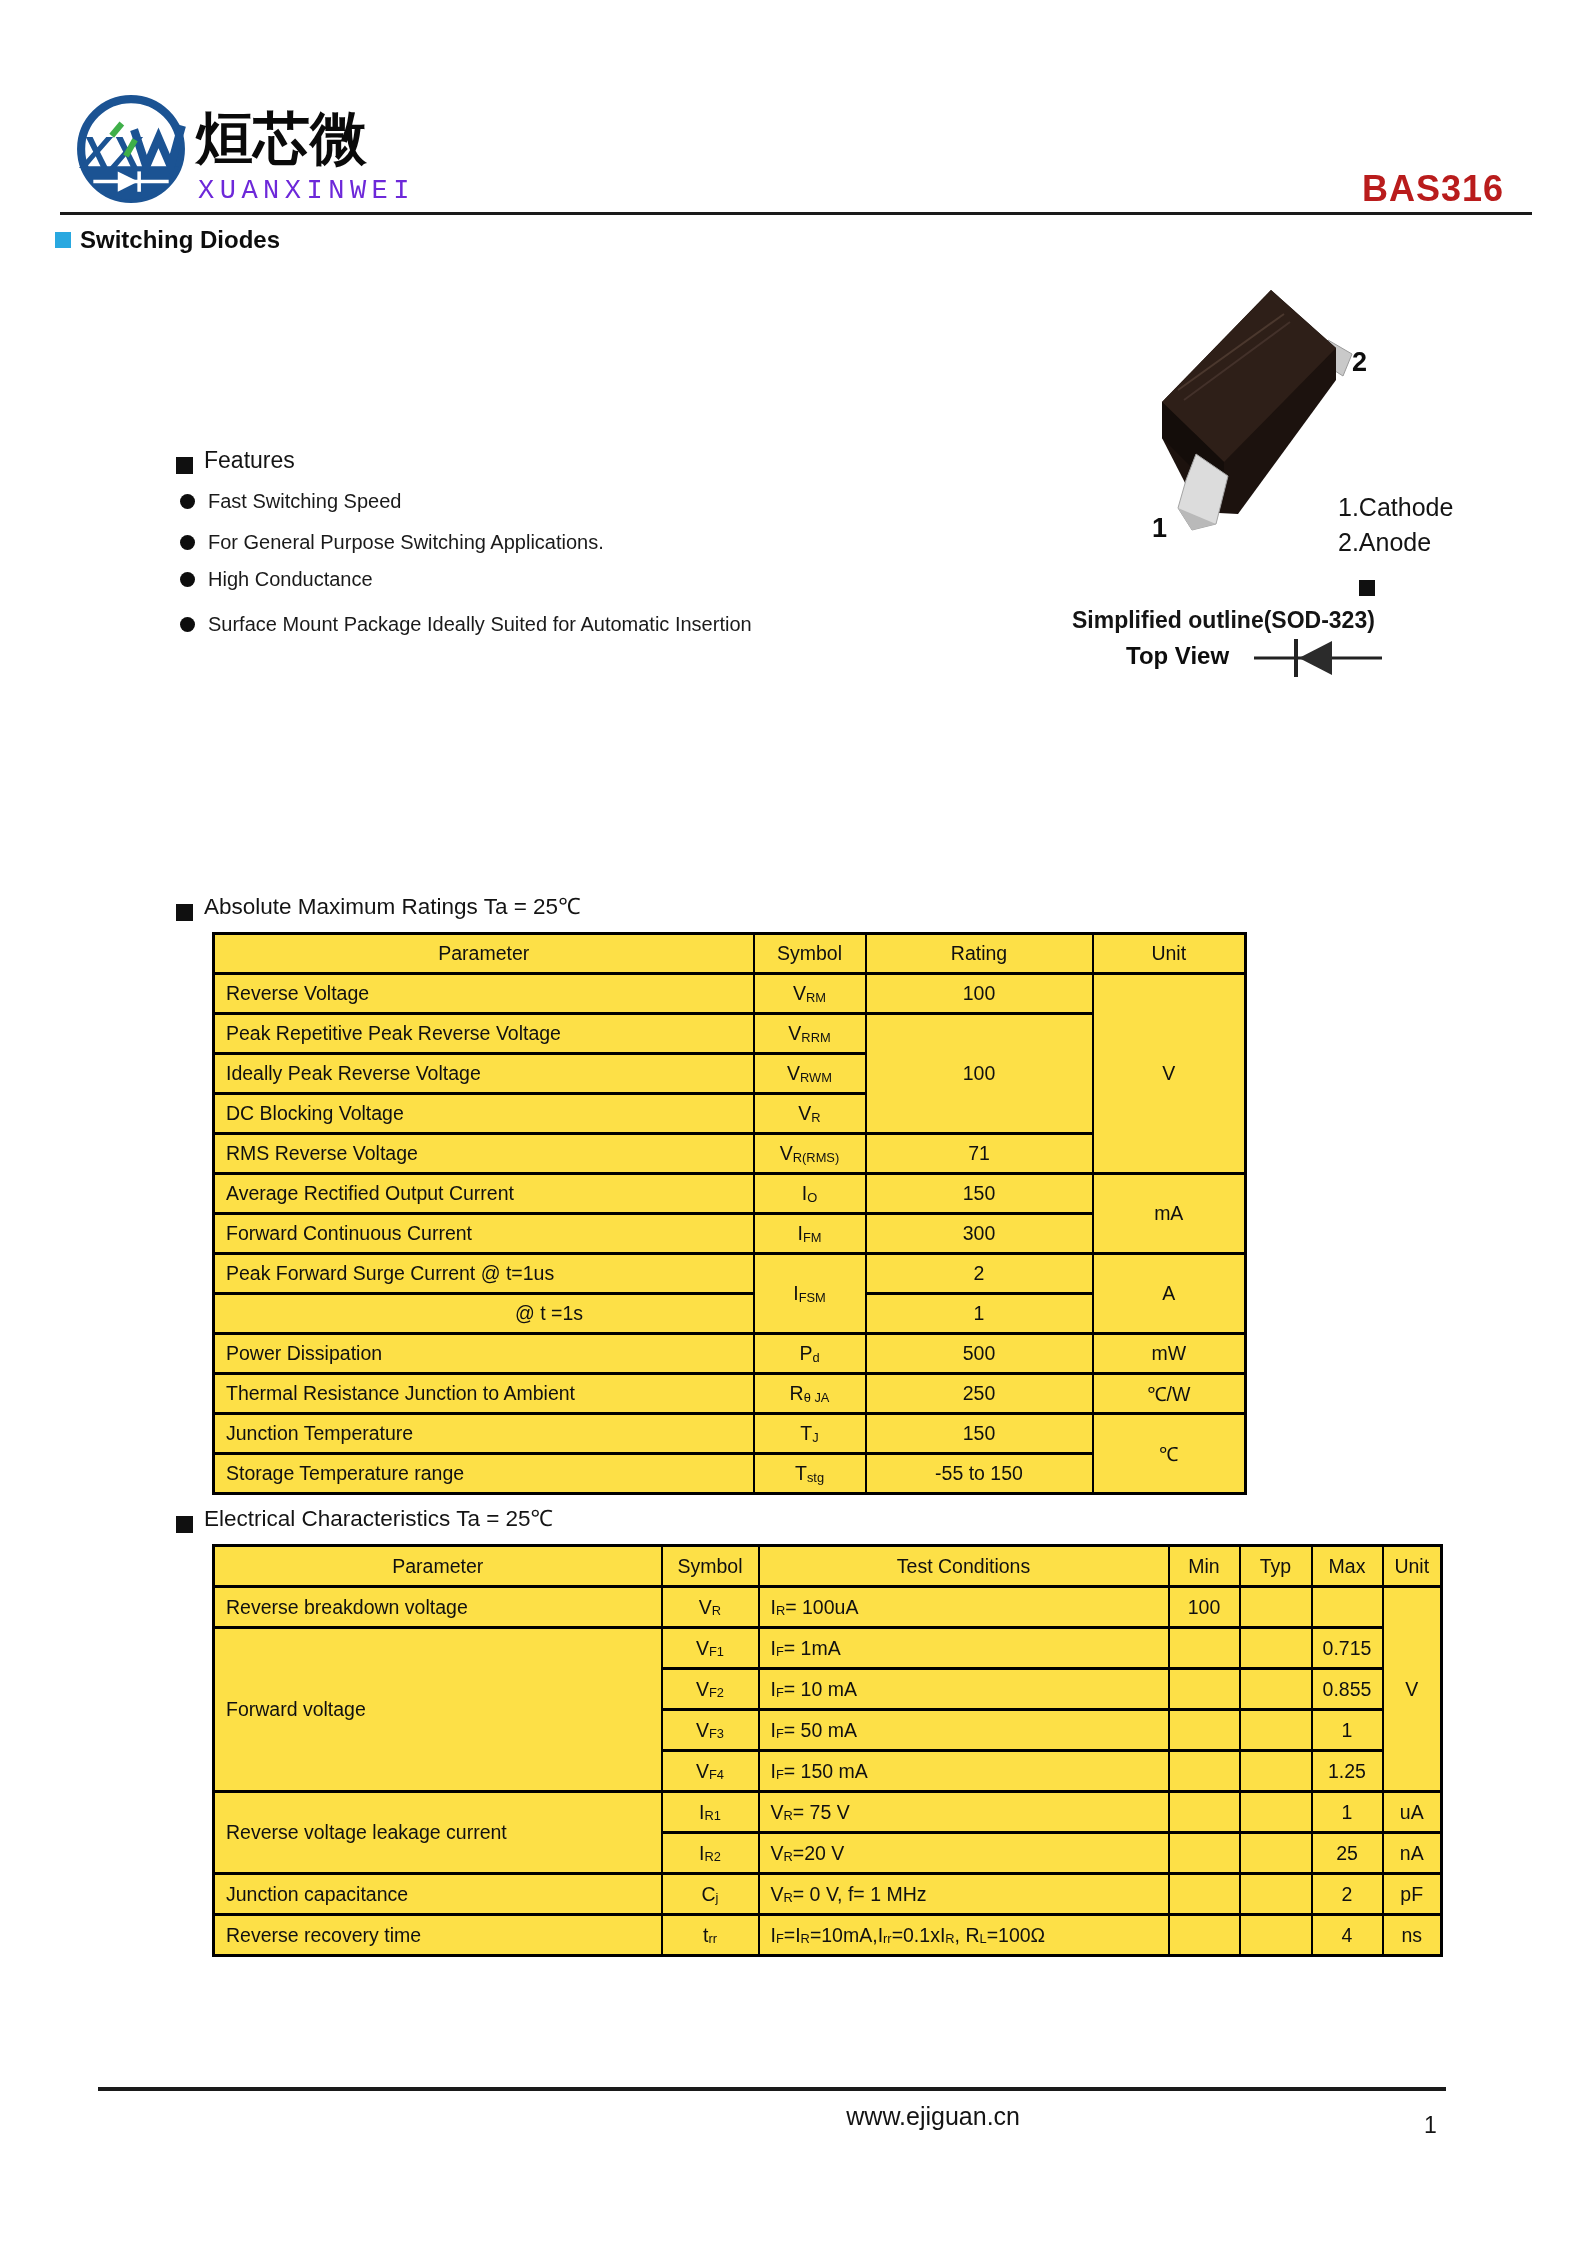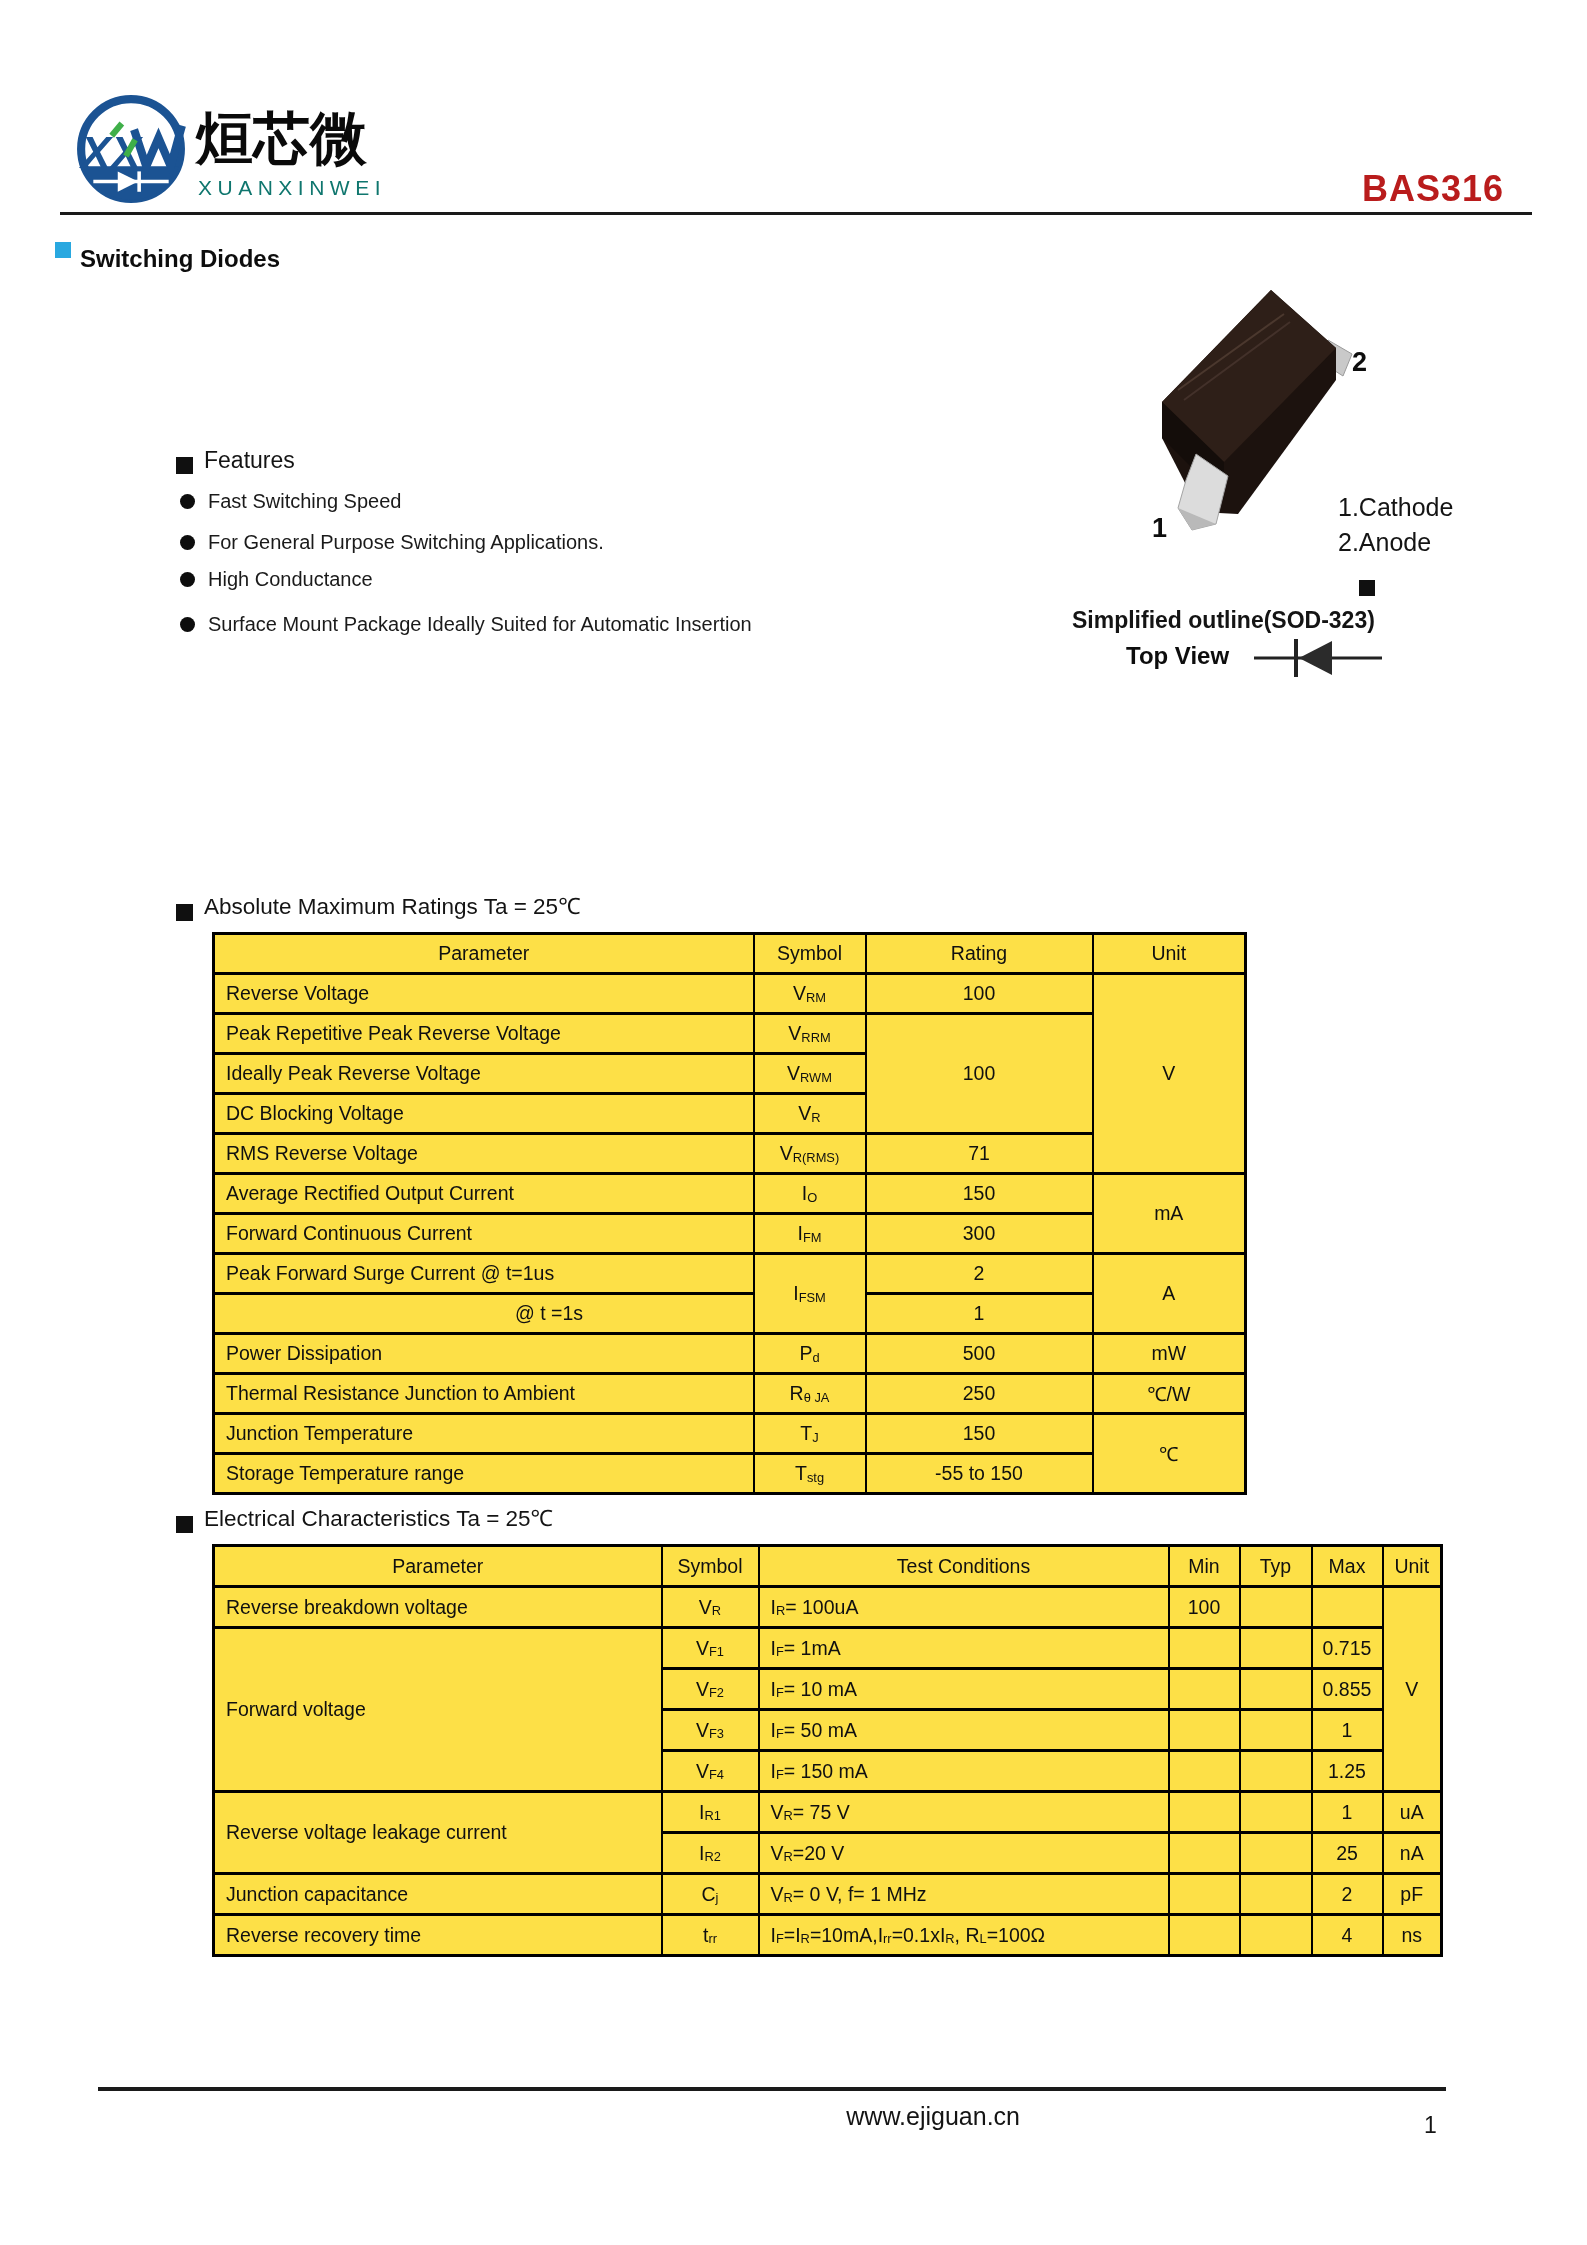--- a/index.html
+++ b/index.html
@@ -8,23 +8,23 @@
     font-family:"Liberation Sans",sans-serif;color:#111;overflow:hidden;
     margin:0 auto;
   }
   .abs{position:absolute;}
   .rule{background:#1a1a1a;}
   
   .part-number{font-size:36px;font-weight:bold;letter-spacing:1px;color:#b91c1c;}
   .cat-row{display:flex;align-items:center;gap:9px;}
   .sq-blue{width:16px;height:16px;background:#29a8e0;flex:0 0 auto;}
   .sq-black{width:17px;height:17px;background:#101010;flex:0 0 auto;}
-  .cat-label{font-size:24px;font-weight:bold;color:#0d0d0d;margin-top:19px;}
+  .cat-label{font-size:24px;font-weight:bold;color:#0d0d0d;}
   .logo-cn{font-size:57px;font-weight:bold;color:#0a0a0a;line-height:1;font-family:"DejaVu Sans",sans-serif;}
-  .logo-en{font-size:21px;letter-spacing:5.5px;color:#0f766e;font-family:Liberation Sans, sans-serif;}
+  .logo-en{font-size:27px;letter-spacing:5.5px;color:#6d28d9;font-family:Liberation Mono, monospace;}
   
   .sec-title{display:flex;align-items:flex-end;gap:11px;font-size:23px;color:#141414;}
   .sec-title.bold{font-weight:bold;flex-direction:column;}
   
   .feat-item{display:flex;align-items:center;gap:13px;font-size:20px;color:#1a1a1a;}
   .dot{width:15px;height:15px;border-radius:50%;background:#0d0d0d;flex:0 0 auto;}
   
   .pin-num{font-size:27px;font-weight:bold;color:#0d0d0d;}
   .legend-line{font-size:25px;color:#141414;line-height:35px;}
   .topview-label{font-size:24px;font-weight:bold;color:#0d0d0d;}

